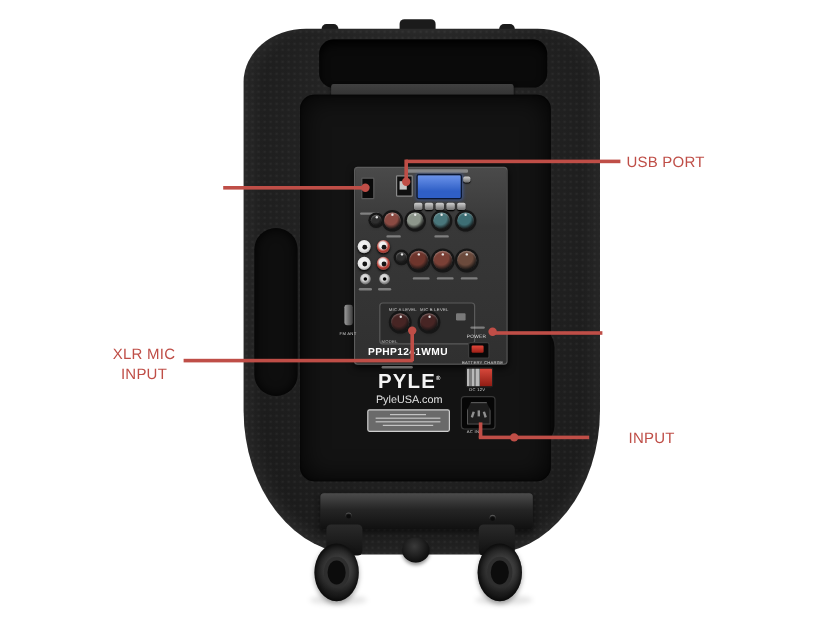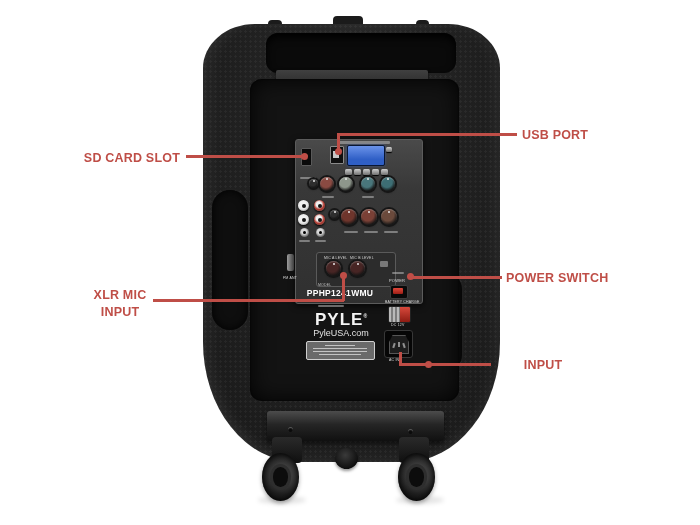--- a/index.html
+++ b/index.html
@@ -1,20 +1,20 @@
 <!DOCTYPE html>
 <html><head>
 <meta charset="utf-8">
 <style>
   html,body{margin:0;padding:0;background:#fff;}
   #canvas{position:relative;width:700px;height:525px;background:#ffffff;overflow:hidden;
           font-family:"Liberation Sans", sans-serif; --co:#bf4e47; --lcd:#2f5fc6;}
   .abs{position:absolute;}
   
-  .co-label{position:absolute;color:var(--co);font-weight:700;font-size:12.5px;letter-spacing:.2px;line-height:17px;}
+  .co-label{position:absolute;color:var(--co);font-weight:400;font-size:12.5px;letter-spacing:.2px;line-height:17px;}
   .co-line{position:absolute;background:var(--co);}
   .co-dot{position:absolute;width:7px;height:7px;border-radius:50%;background:var(--co);}
   
   .body-main{position:absolute;left:203px;top:24px;width:297px;height:438px;
     background:radial-gradient(ellipse at 50% 28%, #2e2e2e 0%, #202020 55%, #181818 100%);
     border-radius:52px 52px 95px 95px / 44px 44px 120px 120px;
     box-shadow:inset 12px 0 20px -10px rgba(255,255,255,.10), inset -12px 0 20px -10px rgba(255,255,255,.08), inset 0 -14px 22px -12px rgba(255,255,255,.05);}
   .texture{position:absolute;inset:0;border-radius:inherit;
     background-image:radial-gradient(rgba(255,255,255,.045) 1px, transparent 1.4px);
     background-size:5px 5px;}
@@ -184,38 +184,36 @@
   <div class="screw" style="left:288px;top:427px;"></div>
   <div class="screw" style="left:408px;top:429px;"></div>
   <div class="wheel-bracket" style="left:272px;top:437px;"></div>
   <div class="wheel-bracket" style="left:399px;top:437px;"></div>
   <div class="center-knob"></div>
   <div class="floor-shadow" style="left:258px;top:496px;width:48px;"></div>
   <div class="floor-shadow" style="left:396px;top:496px;width:48px;"></div>
   <div class="wheel" style="left:262px;top:453px;"></div>
   <div class="wheel" style="left:398px;top:453px;"></div>
 
-  <div class="co-label" style="left:60px;top:150px;width:120px;text-align:right;">SD CARD SLOT</div>
   <div class="co-line" style="left:186px;top:155px;width:117px;height:2.5px;"></div>
   <div class="co-dot" style="left:301px;top:153px;"></div>
 
   <div class="co-label" style="left:522px;top:127px;">USB PORT</div>
   <div class="co-line" style="left:338px;top:133px;width:179px;height:2.5px;"></div>
   <div class="co-line" style="left:337px;top:133px;width:2.5px;height:17px;"></div>
   <div class="co-dot" style="left:335px;top:148px;"></div>
 
   <div class="co-label" style="left:90px;top:287px;width:60px;text-align:center;">
     <span style="display:block;">XLR MIC</span>
     <span style="display:block;">INPUT</span>
   </div>
   <div class="co-line" style="left:153px;top:299px;width:191px;height:2.5px;"></div>
   <div class="co-line" style="left:342px;top:277px;width:2.5px;height:24px;"></div>
   <div class="co-dot" style="left:340px;top:272px;"></div>
 
-  <div class="co-label" style="left:506px;top:270px;">POWER SWITCH</div>
   <div class="co-line" style="left:412px;top:276px;width:90px;height:2.5px;"></div>
   <div class="co-dot" style="left:407px;top:273px;"></div>
 
   <div class="co-label" style="left:493px;top:357px;width:100px;text-align:center;">
     <span style="display:block;">INPUT</span>
   </div>
   <div class="co-line" style="left:399px;top:352px;width:2.5px;height:13px;"></div>
   <div class="co-line" style="left:399px;top:363px;width:92px;height:2.5px;"></div>
   <div class="co-dot" style="left:425px;top:361px;"></div>
 

